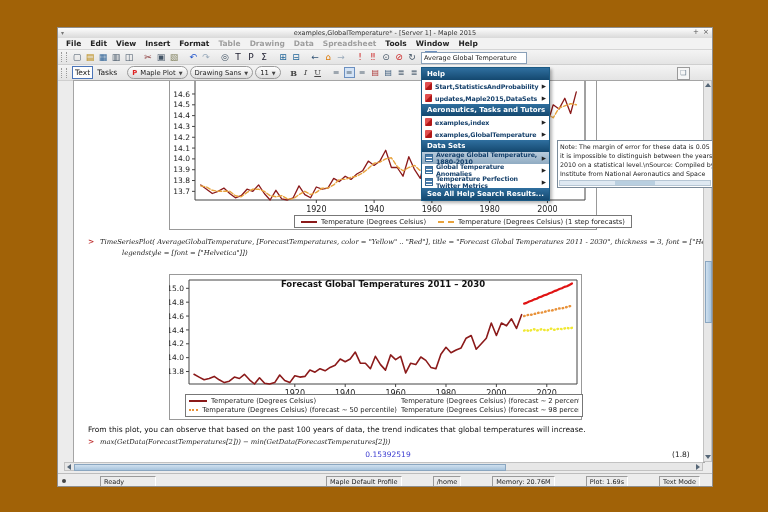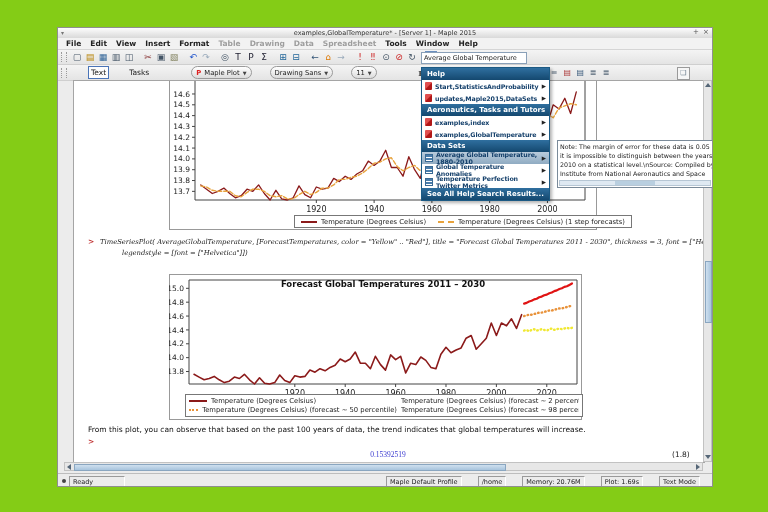--- a/index.html
+++ b/index.html
@@ -1,70 +1,70 @@
 <!DOCTYPE html>
 <html><head>
 <meta charset="utf-8">
 <style>
   html,body{margin:0;padding:0;background:#fff;}
-  #canvas{position:relative;width:768px;height:512px;background:#84cc16;font-family:"DejaVu Sans",sans-serif;overflow:hidden;}
+  #canvas{position:relative;width:768px;height:512px;background:#a16207;font-family:"DejaVu Sans",sans-serif;overflow:hidden;}
   #win{position:absolute;left:57px;top:27px;width:656px;height:460px;background:#ececec;border:1px solid #8f8f8f;overflow:hidden;box-sizing:border-box;}
   
   .titlebar{position:absolute;left:0;top:0;width:100%;height:10px;background:linear-gradient(#fdfdfd,#d9d9d9);border-bottom:1px solid #b5b5b5;font-size:6.5px;color:#333;text-align:center;line-height:10px;}
   .titlebar .wbtn{position:absolute;top:0;font-size:7px;color:#555;line-height:9px;width:8px;text-align:center;}
   .titlebar .wicon{position:absolute;left:3px;top:0;font-size:6px;color:#777;line-height:9px;}
   
   .menubar{position:absolute;left:0;top:10px;width:100%;height:12px;background:#f2f2f2;border-bottom:1px solid #d5d5d5;display:flex;align-items:center;gap:9px;padding-left:8px;box-sizing:border-box;}
   .mi{font-size:7.5px;font-weight:bold;color:#222;}
   .mi.dis{color:#9d9d9d;}
   
   .tb{position:absolute;left:0;width:100%;background:linear-gradient(#f4f4f4,#e4e4e4);border-bottom:1px solid #cfcfcf;display:flex;align-items:center;box-sizing:border-box;padding-left:3px;}
   #tb1{top:22px;height:15px;gap:1px;}
-  #tb2{top:37px;height:16px;gap:18px;}
+  #tb2{top:37px;height:16px;gap:2px;}
   .handle{width:4px;height:10px;border-left:1px dotted #9a9a9a;border-right:1px dotted #9a9a9a;margin-right:3px;}
   .ic{width:12px;height:12px;font-size:9px;line-height:12px;text-align:center;color:#456;cursor:default;}
   .ic.sel{border:1px solid #6a8fc0;background:#d4e3f5;box-sizing:border-box;line-height:10px;}
   .sep{width:5px;height:12px;}
   .searchbox{position:absolute;left:363px;top:2px;width:100px;height:10px;border:1px solid #8aa0b8;font-size:6.5px;padding:0 2px;font-family:"DejaVu Sans",sans-serif;color:#222;background:#fff;}
   
   .toggle{font-size:7.5px;padding:0 2px;color:#222;height:11px;line-height:11px;}
   .toggle.on{border:1px solid #4a74b8;background:#fdfdfd;}
   .combo{display:flex;align-items:center;gap:3px;border:1px solid #9a9a9a;border-radius:7px;background:linear-gradient(#ffffff,#dcdcdc);font-size:6.8px;color:#222;height:11px;padding:0 4px;}
   .combo .car{font-size:5px;color:#444;}
   .fmt{font-family:"DejaVu Serif",serif;font-size:8px;color:#444;width:10px;text-align:center;}
   .g2{font-size:8px;color:#567;width:11px;height:11px;line-height:11px;text-align:center;}
   .g2.sel{border:1px solid #6a8fc0;background:#d4e3f5;box-sizing:border-box;line-height:9px;}
   .palbtn{position:absolute;right:22px;top:39px;width:11px;height:11px;border:1px solid #9a9a9a;background:#f6f6f6;font-size:7px;line-height:11px;text-align:center;color:#678;}
   
   #doc{position:absolute;left:15px;top:52px;width:630px;height:381px;background:#fff;border:1px solid #a5a5a5;overflow:hidden;box-sizing:content-box;}
   .codeline{position:absolute;font-family:"DejaVu Serif",serif;font-style:italic;font-size:6.8px;color:#1a1a1a;white-space:nowrap;}
   .prompt{position:absolute;font-family:"DejaVu Serif",serif;font-weight:bold;font-size:7.5px;color:#c03030;}
   .para{position:absolute;font-size:7.5px;color:#111;white-space:nowrap;}
-  .outnum{position:absolute;left:0;top:369px;width:628px;text-align:center;font-size:7.5px;color:#3a3ad0;font-family:Liberation Serif, serif;}
+  .outnum{position:absolute;left:0;top:369px;width:628px;text-align:center;font-size:7.5px;color:#3a3ad0;}
   .eqlabel{position:absolute;left:598px;top:369px;font-size:7.5px;color:#222;}
   
   .legend{position:absolute;border:1px solid #777;background:#fff;display:flex;align-items:center;font-size:6.8px;color:#222;}
   #legend1{left:220px;top:134px;height:11px;gap:12px;padding:0 6px;}
   #legend2{left:111px;top:313px;width:390px;display:grid;grid-template-columns:208px 182px;row-gap:1px;padding:2px 3px;}
   .lgentry{display:flex;align-items:center;gap:4px;white-space:nowrap;overflow:hidden;}
   .swatch{display:inline-block;width:16px;}
   
   .vscroll{position:absolute;left:645px;top:52px;width:9px;height:382px;background:#e7e7e7;border:1px solid #c2c2c2;box-sizing:border-box;}
   .hscroll{position:absolute;left:6px;top:434px;width:639px;height:9px;background:#e7e7e7;border:1px solid #c2c2c2;box-sizing:border-box;}
   .thumbv{position:absolute;left:1px;top:180px;width:5px;height:60px;background:linear-gradient(90deg,#cfe0ef,#a8c4dd);border:1px solid #8aa6c0;}
   .thumbh{position:absolute;left:9px;top:1px;width:430px;height:5px;background:linear-gradient(#cfe0ef,#a8c4dd);border:1px solid #8aa6c0;}
   .sbarrow{position:absolute;width:0;height:0;}
   .edge{position:absolute;left:654px;top:52px;width:3px;height:382px;background:#dde6ee;}
   .edgearr{position:absolute;width:0;height:0;border-top:3px solid transparent;border-bottom:3px solid transparent;border-right:3px solid #369;}
   
   .statusbar{position:absolute;left:0;top:445px;width:100%;height:15px;background:#ececec;border-top:1px solid #bdbdbd;font-size:6.5px;color:#222;}
-  .cell{border:1px solid;border-color:#9a9a9a #ffffff #ffffff #9a9a9a;padding:0 3px;height:10px;line-height:10px;background:#ececec;white-space:nowrap;}
+  .cell{border:1px solid;border-color:#9a9a9a #ffffff #ffffff #9a9a9a;padding:0 3px;height:10px;line-height:10px;background:#ececec;white-space:nowrap;margin-left:31px;}
   .statusdot{position:absolute;left:4px;top:5px;width:4px;height:4px;border-radius:50%;background:#444;}
   .readycell{position:absolute;left:11px;top:2px;width:48px;}
-  .rightcells{position:absolute;right:12px;top:2px;display:flex;gap:16px;}
+  .rightcells{position:absolute;right:12px;top:2px;display:flex;gap:0;}
   
   .dd{position:absolute;left:363px;top:39px;width:127px;background:#fff;border:1px solid #1c5a84;z-index:30;box-shadow:2px 2px 3px rgba(0,0,0,.3);}
   .dd .hd{height:12px;background:linear-gradient(#2f6f9f,#14486f);color:#fff;font-weight:bold;font-size:7px;line-height:12px;padding-left:5px;}
   .dd .it{height:12px;display:flex;align-items:center;font-size:6.3px;font-weight:bold;color:#15406b;padding:0 3px;gap:3px;letter-spacing:-0.1px;}
   .dd .it.hl{background:linear-gradient(#b9cbdb,#8fabc2);}
   .dd .arr{margin-left:auto;font-size:5.5px;color:#222;}
   .icbook{width:7px;height:8px;background:linear-gradient(135deg,#e05050 45%,#b01818 55%);border-radius:1px;flex:0 0 auto;}
   .ictable{width:8px;height:8px;background:repeating-linear-gradient(#4a7dab 0 2px,#fff 2px 3px);border:1px solid #3a6a94;box-sizing:border-box;flex:0 0 auto;}
   
   .tooltip{position:absolute;left:499px;top:112px;width:158px;height:48px;background:#fff;border:1px solid #7a8a99;z-index:31;box-sizing:border-box;padding:1px 2px;}
@@ -289,20 +289,21 @@
           </span>
           <span class="lgentry">
             <span class="swatch" style="border-top: 2px solid rgb(224, 20, 20); width: 18px;"></span>
             <span>Temperature (Degrees Celsius) (forecast ~ 98 percentile)</span>
           </span>
         </div>
 
       <div class="para" style="left:14px;top:344px">From this plot, you can observe that based on the past 100 years of data, the trend indicates that global temperatures will increase.</div>
 
       <span class="prompt" style="left:14px;top:356px">&gt;</span>
+      <div class="codeline" style="left:26px;top:357px">max(GetData(ForecastTemperatures[2])) − min(GetData(ForecastTemperatures[2]))</div>
       <div class="outnum">0.15392519</div>
       <div class="eqlabel">(1.8)</div>
     </div>
 
     <div class="vscroll">
       <span class="sbarrow" style="left:1px;top:2px;border-left:3px solid transparent;border-right:3px solid transparent;border-bottom:4px solid #567"></span>
       <div class="thumbv"></div>
       <span class="sbarrow" style="left:1px;bottom:2px;border-left:3px solid transparent;border-right:3px solid transparent;border-top:4px solid #567"></span>
     </div>
     <div class="hscroll">

